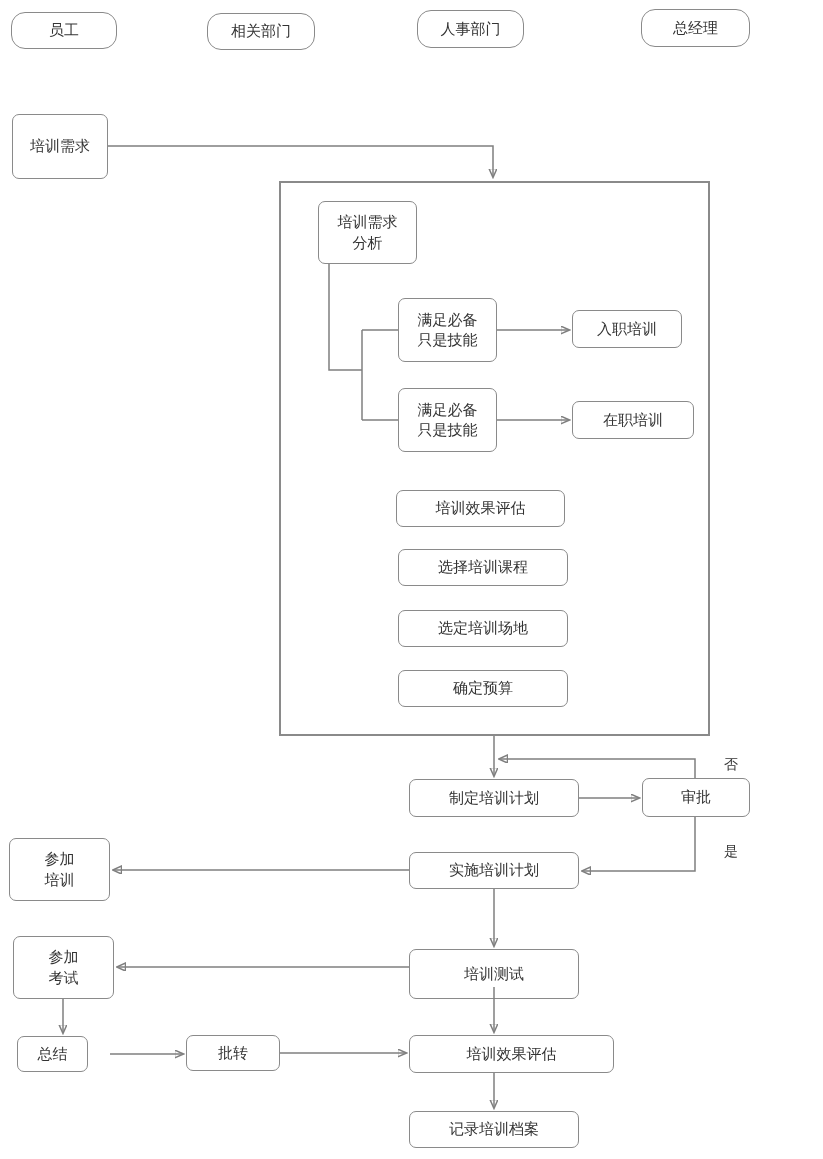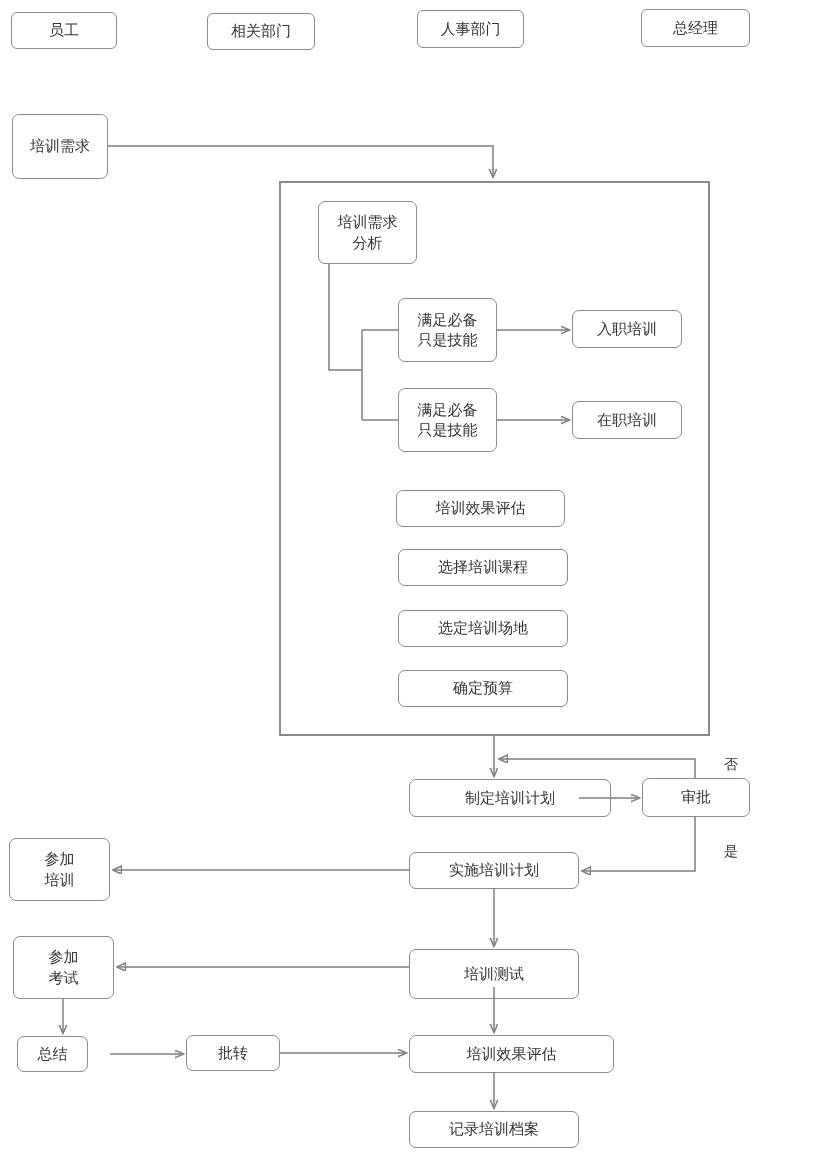--- a/index.html
+++ b/index.html
@@ -20,21 +20,21 @@
     display: flex;
     align-items: center;
     justify-content: center;
     text-align: center;
     font-size: 15px;
     color: #333333;
     line-height: 1.35;
     white-space: pre-line;
   }
   .lane-box {
-    border-radius: 6px;
+    border-radius: 14px;
   }
   .container-box {
     position: absolute;
     box-sizing: border-box;
     border: 2px solid #8a8a8a;
     border-radius: 0;
     background: transparent;
   }
   .edge-label {
     position: absolute;
@@ -69,28 +69,28 @@
 
   <div class="node" style="left:318px; top:201px; width:99px; height:63px">培训需求
 分析</div>
 
   <div class="node" style="left:398px; top:298px; width:99px; height:64px">满足必备
 只是技能</div>
   <div class="node" style="left:572px; top:310px; width:110px; height:38px">入职培训</div>
 
   <div class="node" style="left:398px; top:388px; width:99px; height:64px">满足必备
 只是技能</div>
-  <div class="node" style="left:572px; top:401px; width:110px; height:38px">在职培训</div>
+  <div class="node" style="left:572px; top:401px; width:122px; height:38px">在职培训</div>
 
   <div class="node" style="left:396px; top:490px; width:169px; height:37px">培训效果评估</div>
   <div class="node" style="left:398px; top:549px; width:170px; height:37px">选择培训课程</div>
   <div class="node" style="left:398px; top:610px; width:170px; height:37px">选定培训场地</div>
   <div class="node" style="left:398px; top:670px; width:170px; height:37px">确定预算</div>
 
-  <div class="node" style="left:409px; top:779px; width:202px; height:38px">制定培训计划</div>
+  <div class="node" style="left:409px; top:779px; width:170px; height:38px">制定培训计划</div>
   <div class="node" style="left:642px; top:778px; width:108px; height:39px">审批</div>
 
   <div class="node" style="left:409px; top:852px; width:170px; height:37px">实施培训计划</div>
   <div class="node" style="left:9px; top:838px; width:101px; height:63px">参加
 培训</div>
 
   <div class="node" style="left:409px; top:949px; width:170px; height:50px">培训测试</div>
   <div class="node" style="left:13px; top:936px; width:101px; height:63px">参加
 考试</div>
 

